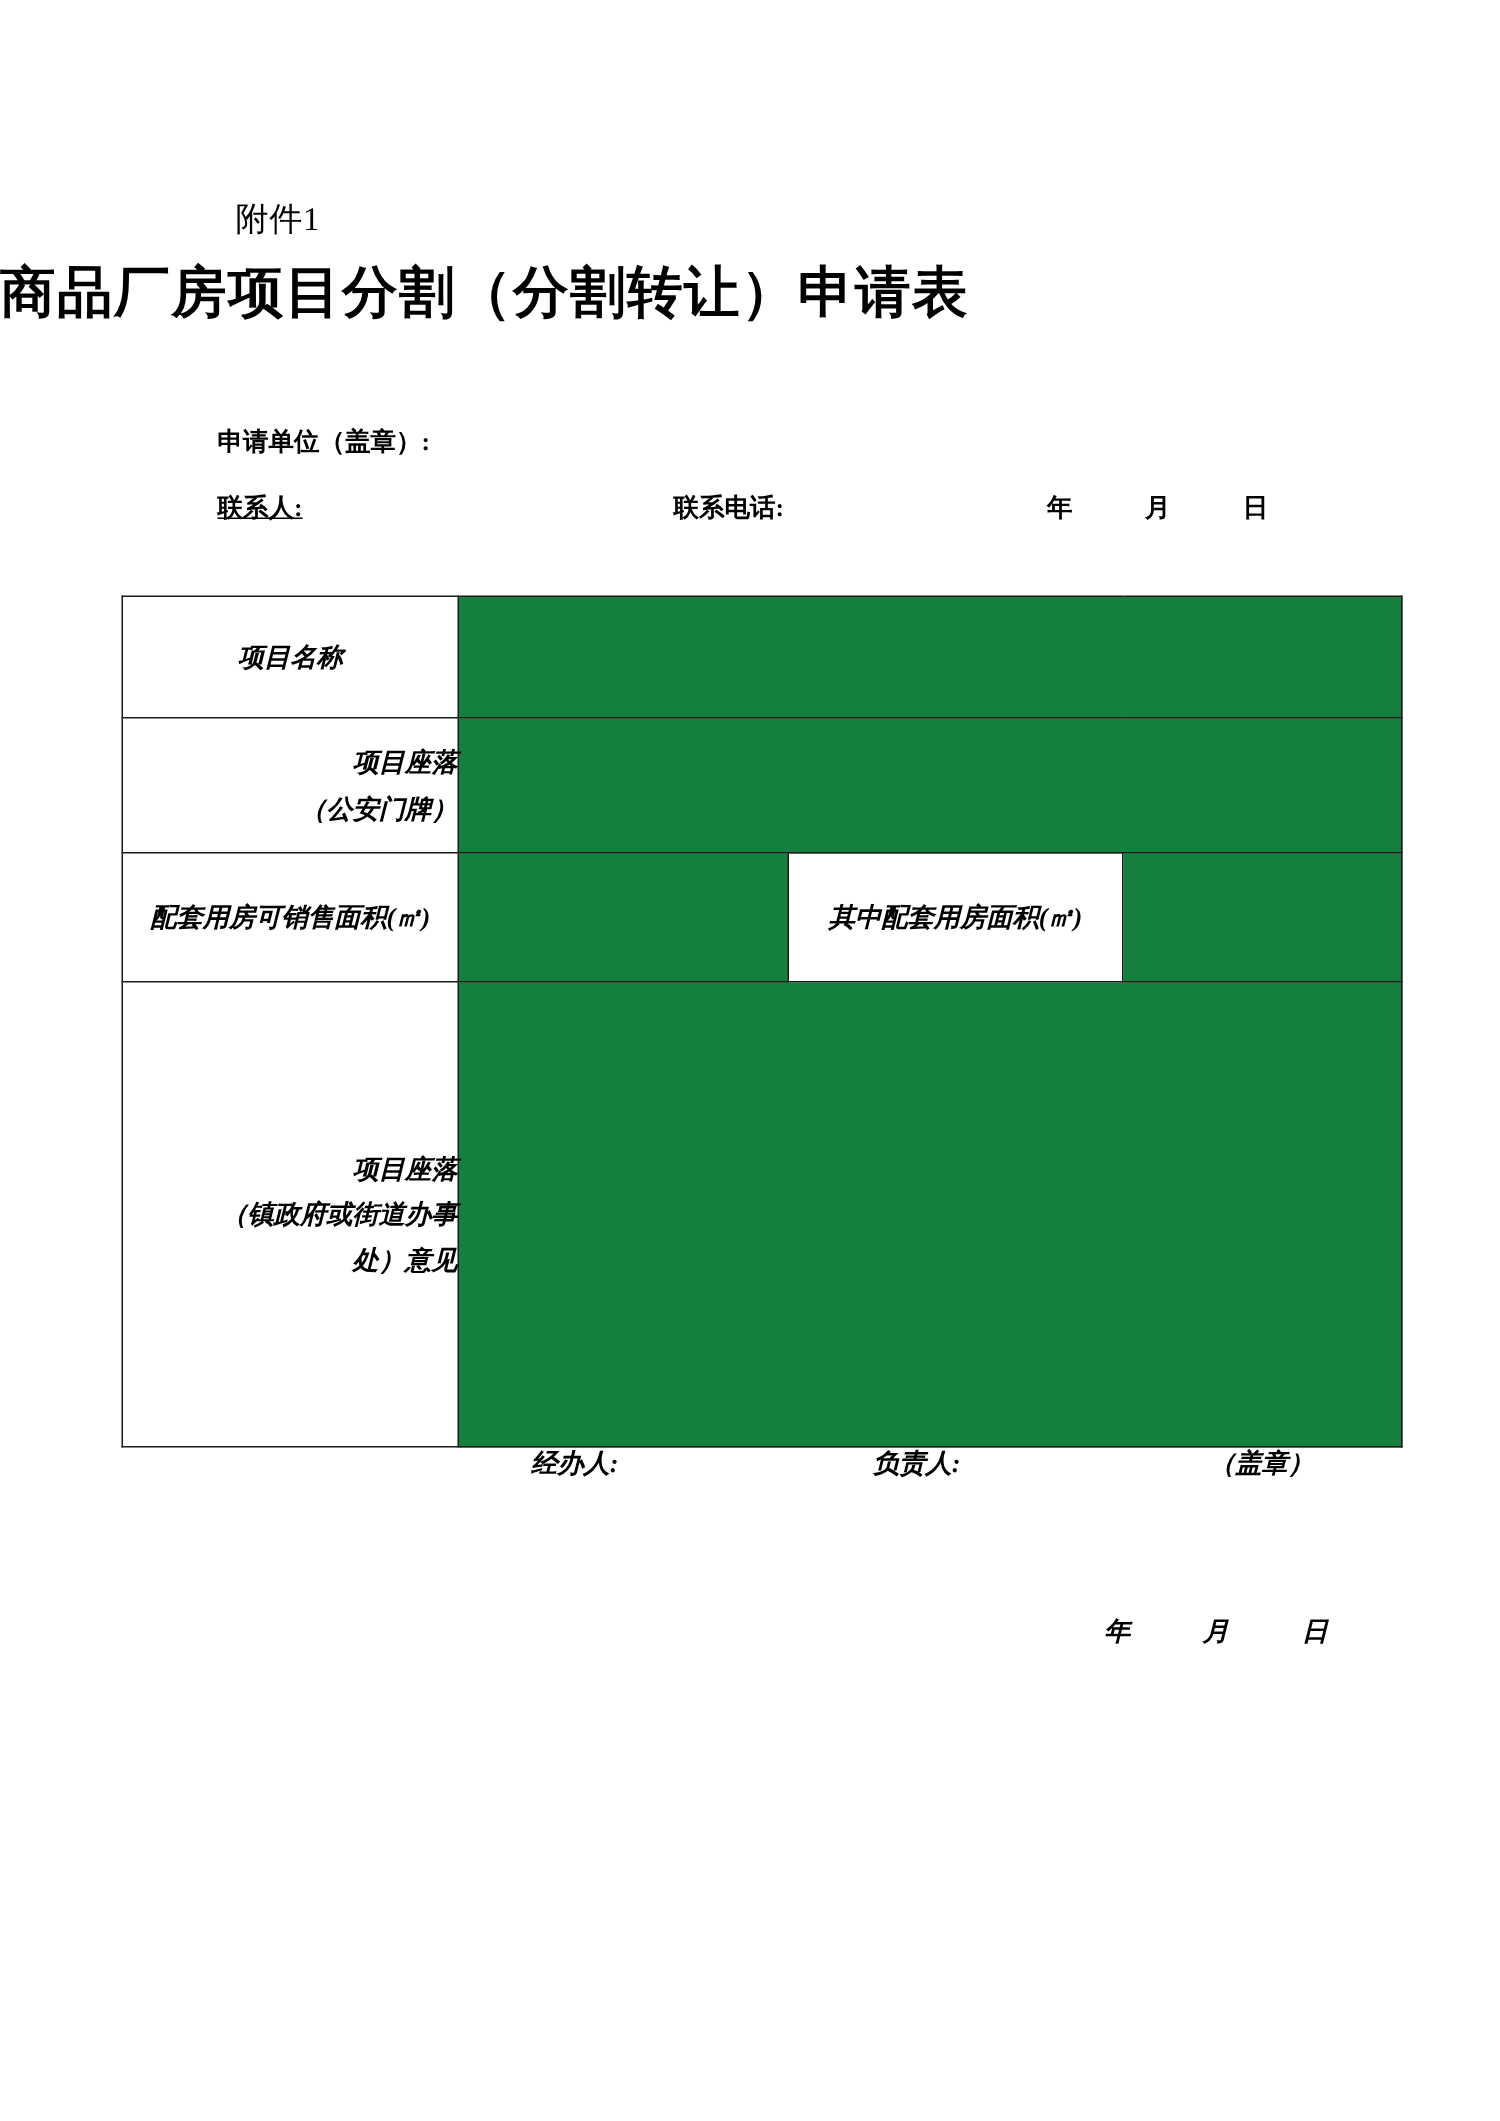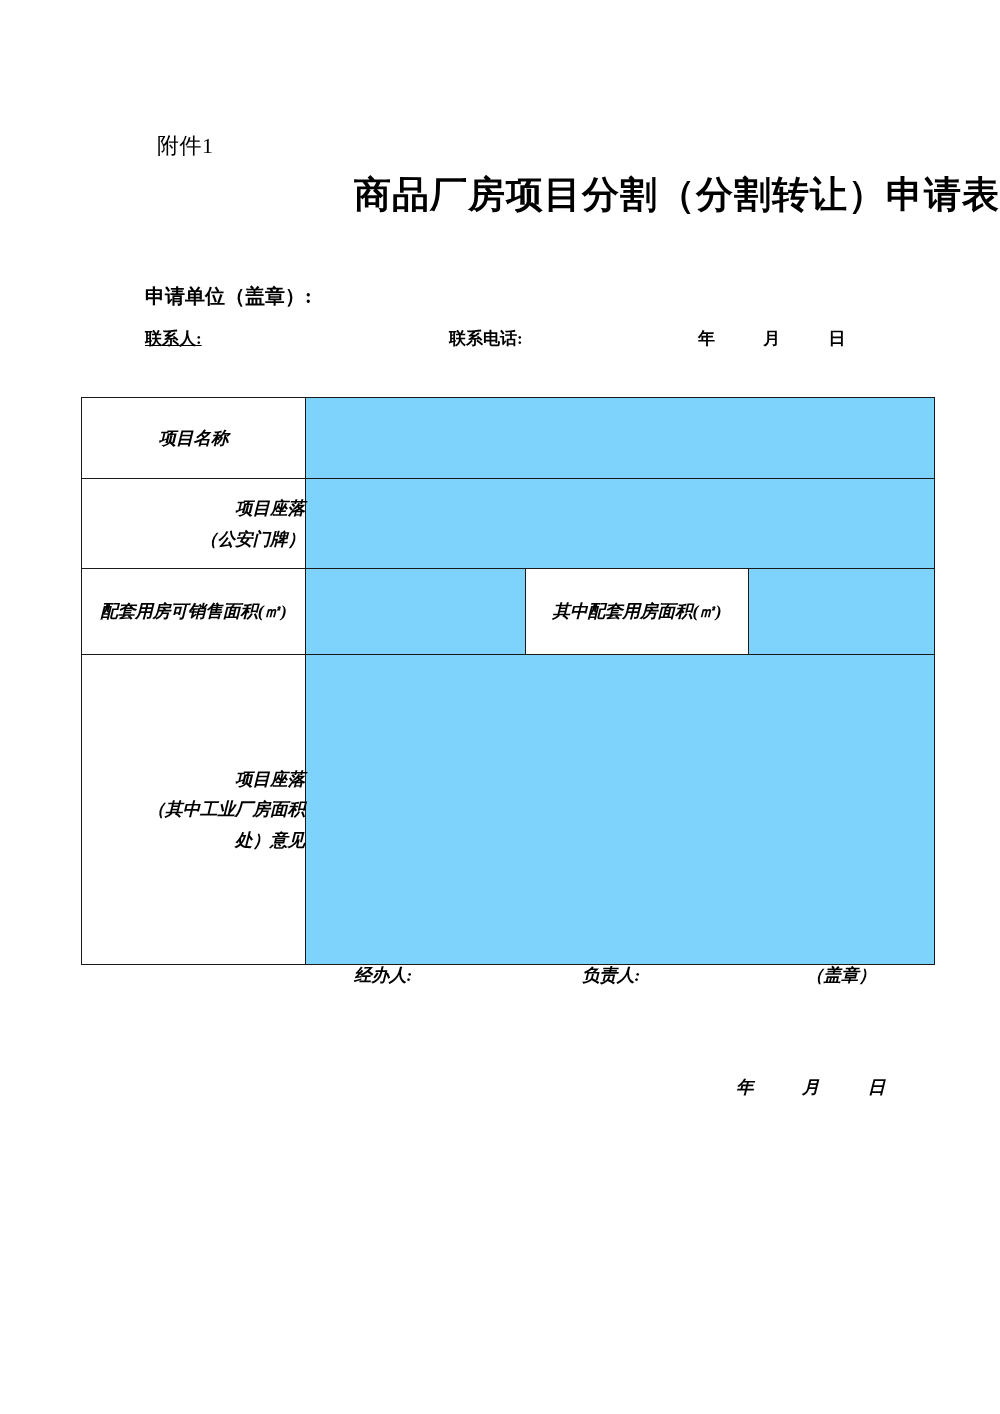--- a/index.html
+++ b/index.html
@@ -31,33 +31,33 @@
     font-weight: 400;
     letter-spacing: 0.5px;
     white-space: nowrap;
     margin-left: 32px;
   }
   .doc-title {
     position: absolute;
     left: 0;
     top: 170px;
     width: 1000px;
-    text-align: right;
+    text-align: left;
     font-size: 37px;
     font-weight: 700;
     letter-spacing: 1px;
     white-space: nowrap;
   }
 
   
   .meta-applicant {
     position: absolute;
     left: 145px;
     top: 283px;
-    font-size: 20px;
+    font-size: 17px;
     font-weight: 700;
     white-space: nowrap;
   }
   .meta-row {
     position: absolute;
     left: 145px;
     top: 327px;
     width: 760px;
     font-size: 17px;
     font-weight: 700;
@@ -96,21 +96,21 @@
     padding: 0;
     vertical-align: middle;
     font-size: 17.5px;
     font-weight: 700;
     text-align: center;
     line-height: 1.75;
     font-style: italic;
   }
   .lbl { padding: 4px 6px; }
   .lbl-multiline { padding: 6px 14px; line-height: 2.45; }
-  .fill { background: #7dd3fc; }
+  .fill { background: #15803d; }
 
   .r1 { height: 81px; }
   .r2 { height: 90px; }
   .r3 { height: 88px; }
   .r4 { height: 86px; }
   .r5 { height: 212px; }
   .r6 { height: 310px; }
 
   
   .opinion-body {
@@ -186,21 +186,21 @@
         <td class="lbl">配套用房可销售面积(㎡)</td>
         <td class="fill"></td>
         <td class="lbl">其中配套用房面积(㎡)</td>
         <td class="fill"></td>
       </tr>
 
 
       <tr class="r6">
         <td class="lbl-multiline label-block">
           <span>项目座落</span>
-          <span>（其中工业厂房面积</span>
+          <span>（镇政府或街道办事</span>
           <span>处）意见</span>
         </td>
         <td class="fill" colspan="3">
           <div class="opinion-body">
             <div class="sign-line">
               <span class="sign-handler">经办人:</span>
               <span class="sign-leader">负责人:</span>
               <span class="sign-seal">（盖章）</span>
             </div>
             <div class="opinion-date">年 月 日</div>

